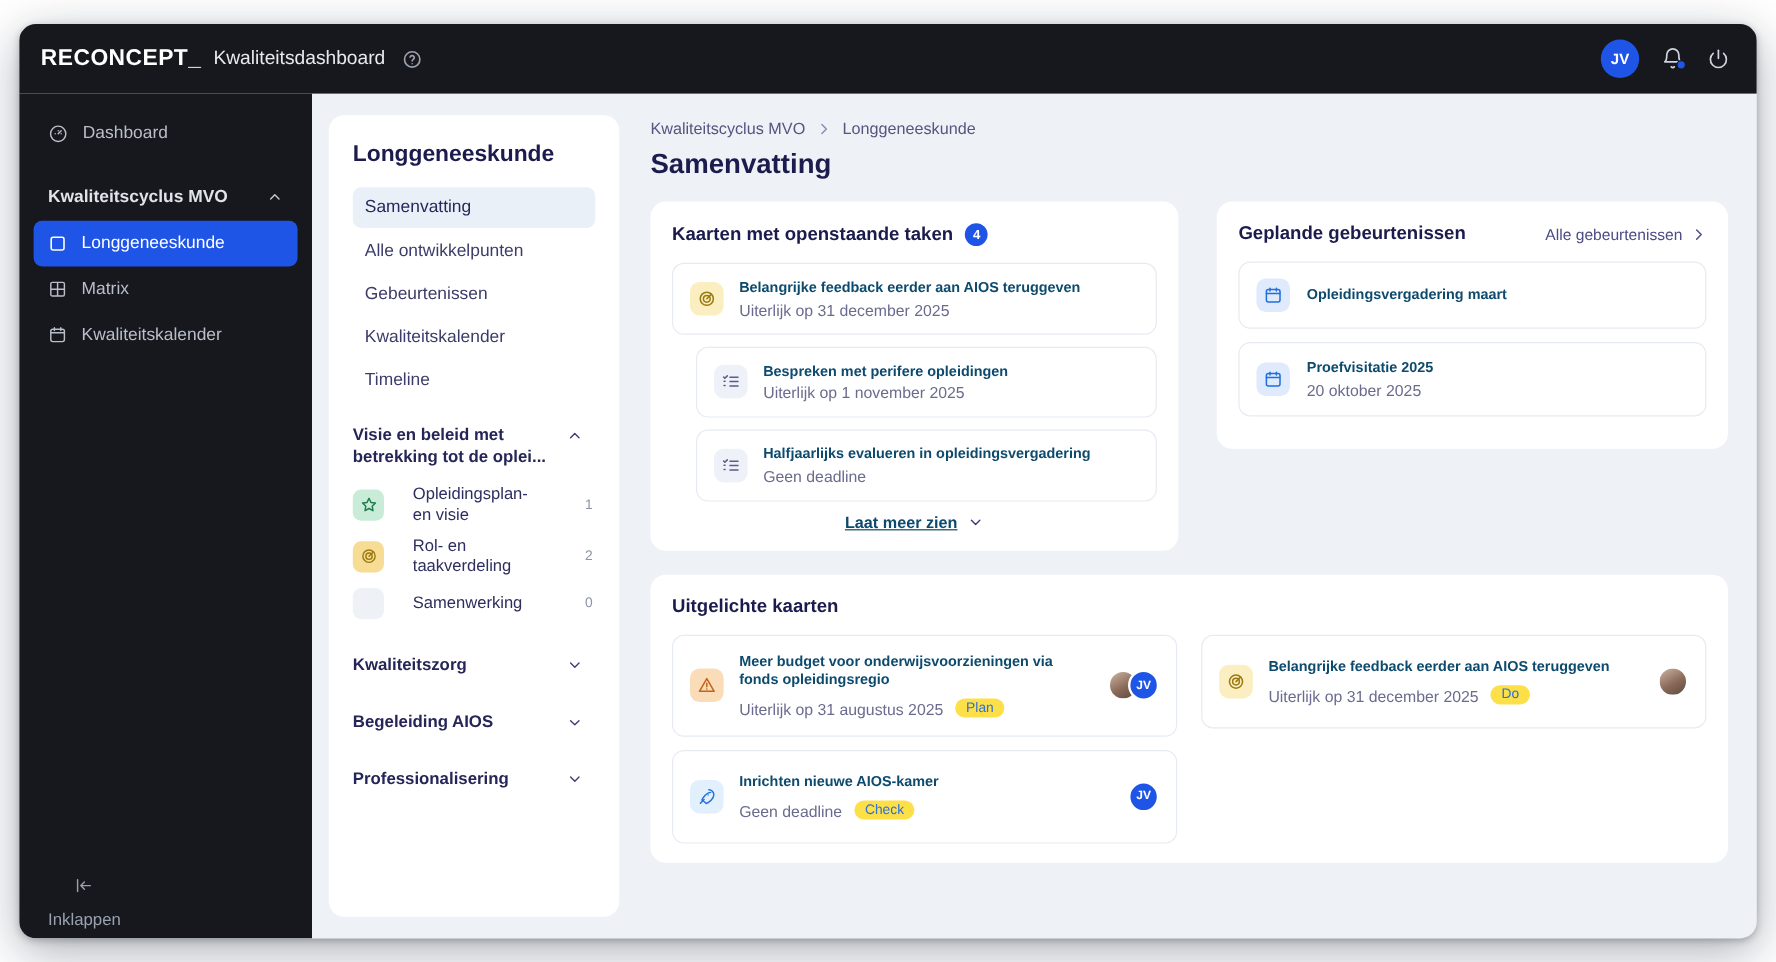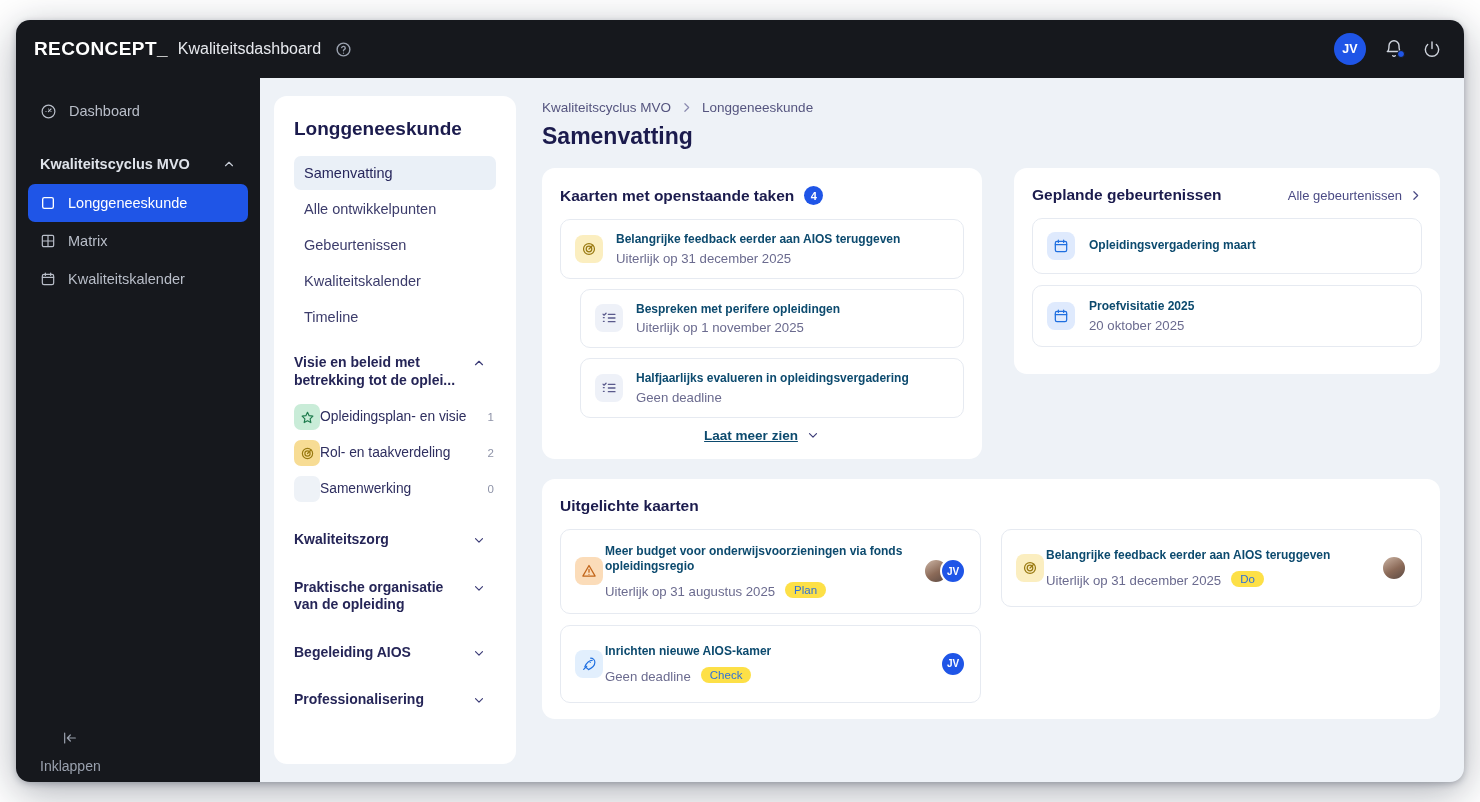--- a/index.html
+++ b/index.html
@@ -99,21 +99,21 @@
   .panel-link.active { background: #eaf0f7; color: #27275c; }
   .panel-sec-hdr {
     display: flex; align-items: flex-start;
     margin-top: 14px; margin-bottom: 4px; padding: 6px 10px 6px 0;
     font-size: 14px; font-weight: bold; color: #252557;
     line-height: 1.25; cursor: pointer;
   }
   .panel-sec-hdr .txt { flex: 1; padding-right: 8px; }
   .panel-sec-hdr .chev { flex: 0 0 auto; margin-top: 2px; }
   .topic-row {
-    display: flex; align-items: center; gap: 0;
+    display: flex; align-items: center; gap: 24px;
     padding: 5px 2px 5px 0; cursor: pointer;
   }
   .topic-ico {
     width: 26px; height: 26px; flex: 0 0 26px;
     border-radius: 7px;
     display: flex; align-items: center; justify-content: center;
   }
   .topic-label { font-size: 13.8px; color: #2e2e5f; line-height: 1.2; flex: 1; }
   .topic-count { font-size: 11.5px; color: #8e93a8; margin-left: 6px; }
 
@@ -167,21 +167,21 @@
 
   .ev-row {
     display: flex; align-items: center; gap: 14px;
     border: 1px solid #e6eaf1; border-radius: 10px;
     padding: 13px 14px; margin-bottom: 11px; cursor: pointer;
   }
 
   .feat-grid { display: flex; gap: 20px; align-items: flex-start; margin-top: 0; }
   .feat-col { flex: 1; min-width: 0; }
   .feat-card {
-    display: flex; align-items: center; gap: 2px;
+    display: flex; align-items: center; gap: 13px;
     border: 1px solid #e6eaf1; border-radius: 10px;
     padding: 14px; margin-bottom: 11px; cursor: pointer;
     min-height: 78px;
   }
   .feat-meta { display: flex; align-items: center; gap: 10px; margin-top: 6px; }
   .tag {
     background: #fde047; color: #3070d8;
     font-size: 11.5px; border-radius: 9px; padding: 2px 9px;
   }
   .av-stack { display: flex; align-items: center; flex: 0 0 auto; }
@@ -352,28 +352,20 @@
 
         <div class="panel-sec-hdr" style="margin-top:18px">
           <span class="txt">Kwaliteitszorg</span>
           <span class="chev">
             <svg width="14" height="14" viewBox="0 0 24 24" fill="none" stroke="#3c3c77" stroke-width="2" stroke-linecap="round" stroke-linejoin="round">
                 <path d="M6 9.5l6 6 6-6"></path>
               </svg>
           </span>
         </div>
 
-        <div class="panel-sec-hdr" style="margin-top:18px">
-          <span class="txt">Praktische organisatie van de opleiding</span>
-          <span class="chev">
-            <svg width="14" height="14" viewBox="0 0 24 24" fill="none" stroke="#3c3c77" stroke-width="2" stroke-linecap="round" stroke-linejoin="round">
-                <path d="M6 9.5l6 6 6-6"></path>
-              </svg>
-          </span>
-        </div>
 
         <div class="panel-sec-hdr" style="margin-top:18px">
           <span class="txt">Begeleiding AIOS</span>
           <span class="chev">
             <svg width="14" height="14" viewBox="0 0 24 24" fill="none" stroke="#3c3c77" stroke-width="2" stroke-linecap="round" stroke-linejoin="round">
                 <path d="M6 9.5l6 6 6-6"></path>
               </svg>
           </span>
         </div>
 

